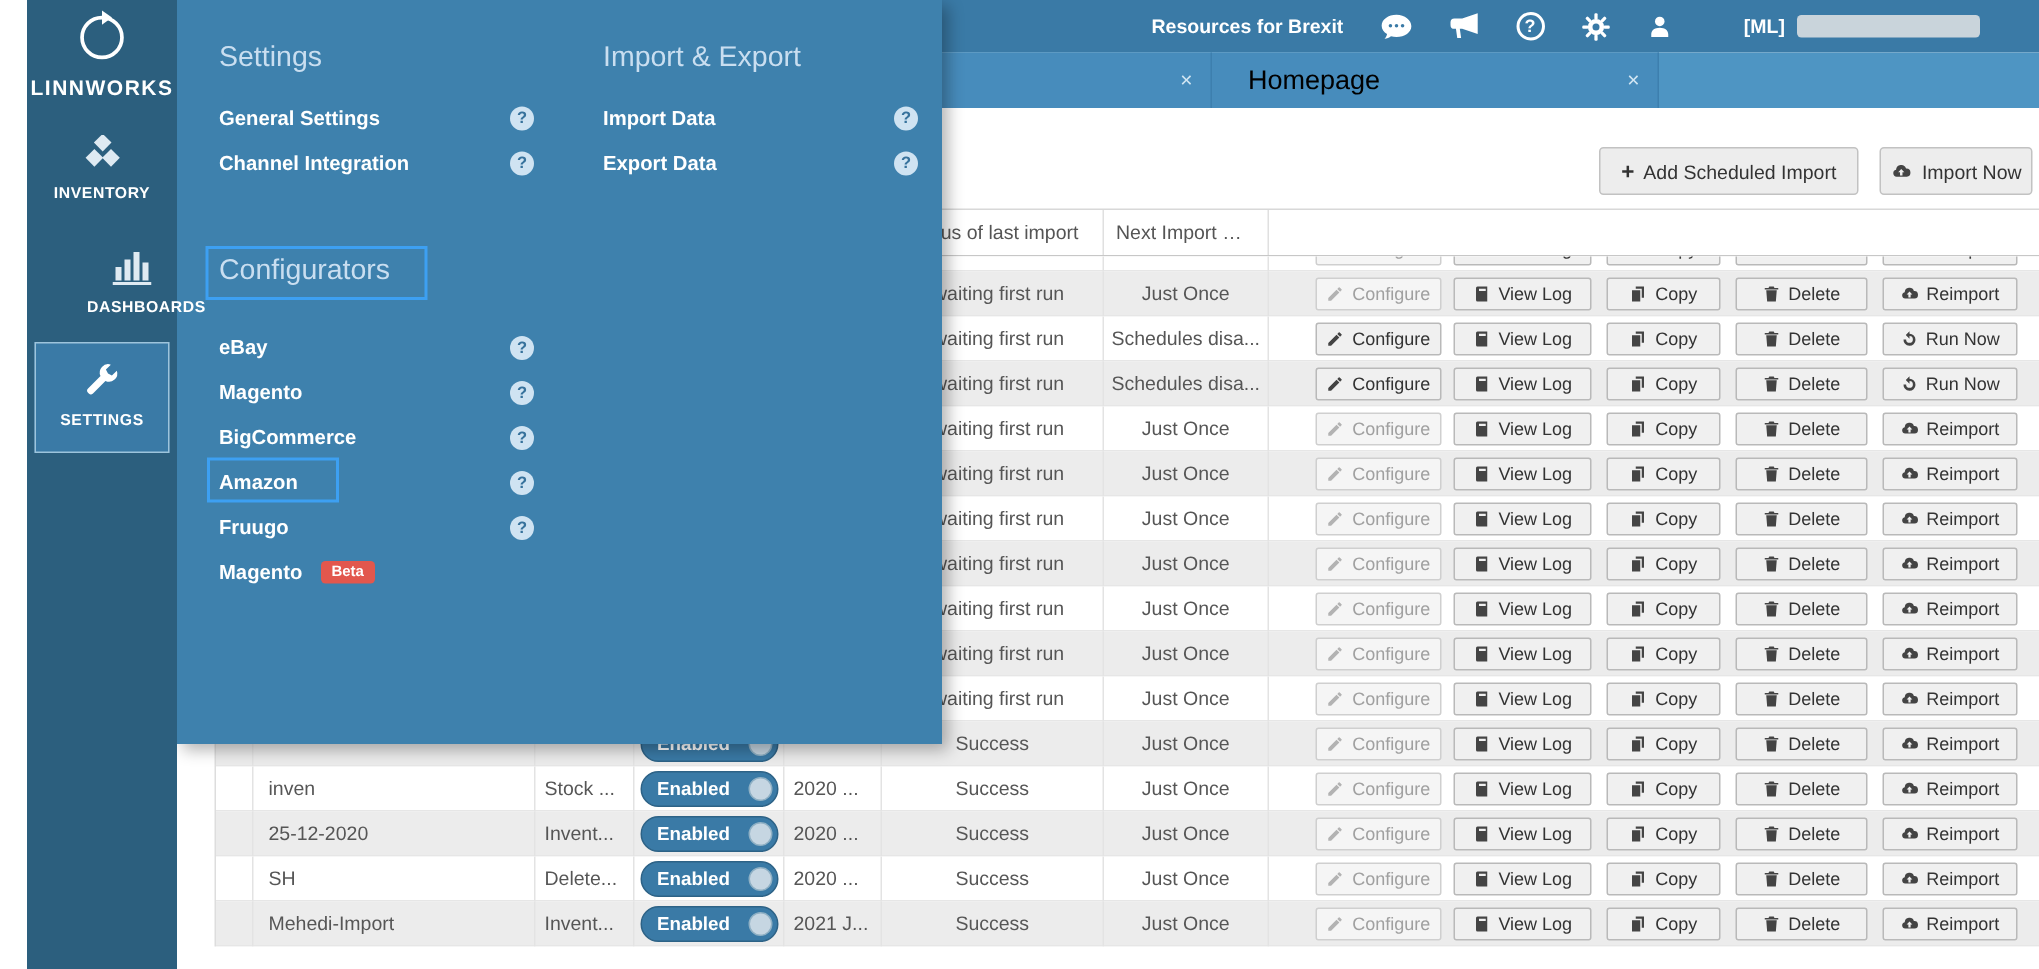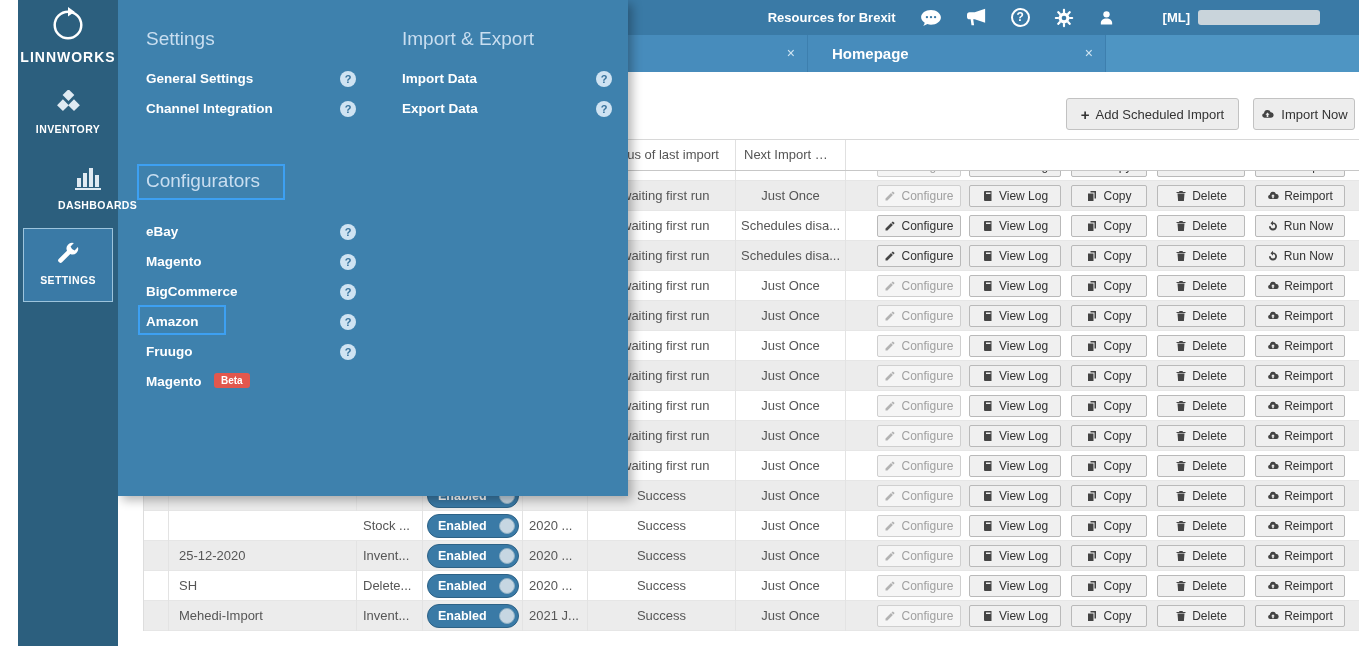--- a/index.html
+++ b/index.html
@@ -16,21 +16,21 @@
   .qmark{width:19px;height:19px;border:2px solid #fff;border-radius:50%;color:#fff;
     font-size:12px;font-weight:bold;justify-content:center;line-height:15px;}
   #user-group{margin-left:24px;display:inline-flex;align-items:center;cursor:pointer;}
   #user-label{color:#fff;font-size:13px;font-weight:bold;margin-left:4px;padding-left:44px;}
   #masked{margin-left:8px;width:122px;height:15px;background:#c9d4db;border-radius:3px;}
 
   
   #tabbar{position:absolute;left:100px;top:35px;width:1259px;height:37px;
     background:var(--tabbar-bg,#4e95c3);z-index:2;}
   .tab{position:absolute;top:0;height:37px;background:#478cbc;border-right:1px solid #3d7fae;cursor:pointer;}
-  .tab-label{display:inline-block;line-height:37px;padding-left:24px;color:#ffffff;font-size:15px;font-weight:bold;}
+  .tab-label{display:inline-block;line-height:37px;padding-left:24px;color:#000000;font-size:18px;font-weight:normal;}
   .tab-close{position:absolute;right:12px;top:9px;color:#d2e6f3;font-size:14px;line-height:18px;cursor:pointer;}
 
   
   #content{position:absolute;left:100px;top:72px;width:1259px;height:574px;background:#fff;z-index:1;}
   #add-import-btn,#import-now-btn{position:absolute;top:26px;height:32px;background:#ededed;
     border:1px solid #c2c2c2;border-radius:3px;font-size:13px;color:#333;cursor:pointer;
     display:flex;align-items:center;justify-content:center;gap:6px;font-family:inherit;}
   #add-import-btn{left:948px;width:173px;}
   #import-now-btn{left:1135px;width:102px;}
   .plus{font-size:15px;font-weight:bold;color:#333;}
@@ -692,20 +692,21 @@
               <svg viewBox="0 0 24 24" class="bicon">
                 <path d="M18.7 18H6.3A4.3 4.3 0 0 1 5.6 9.5 6.3 6.3 0 0 1 17.9 8a5 5 0 0 1 .8 10z"></path>
                 <path class="inv" d="M12 8.5l3.8 4h-2.3v4h-3v-4H8.2z"></path>
               </svg>
               <span>Reimport</span>
             </button>
           </div>
         </div>
         <div class="trow white" style="top: 340px;">
           <div class="tc c1"></div>
+          <div class="tc c2">inven</div>
           <div class="tc c3">Stock ...</div>
           <div class="tc c4">
             <div class="toggle">
               <span class="tg-label">Enabled</span>
               <span class="tg-knob"></span>
             </div>
           </div>
           <div class="tc c5">2020 ...</div>
           <div class="tc c6">Success</div>
           <div class="tc c7">Just Once</div>

